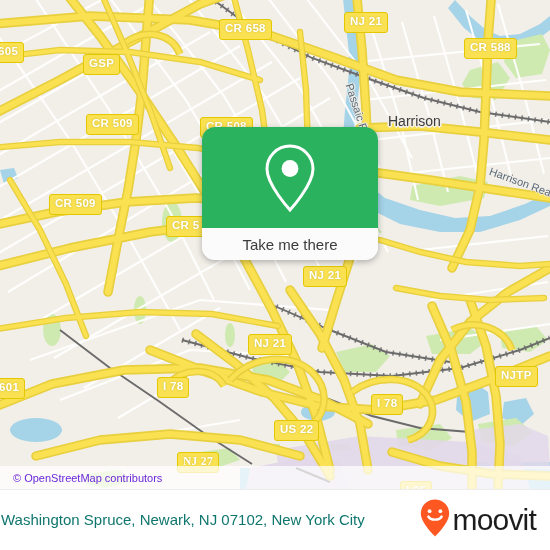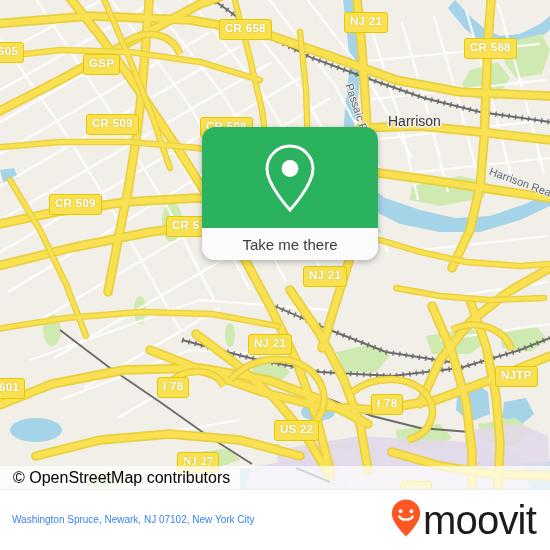--- a/index.html
+++ b/index.html
@@ -100,52 +100,52 @@
   
   #osm-attribution {
     position: absolute;
     left: 0; top: 466px;
     width: 550px;
     height: 23px;
     background: rgba(255,255,255,0.72);
     display: flex;
     align-items: center;
     padding-left: 13px;
-    font-size: 16px;
-    color: #000000;
+    font-size: 11px;
+    color: #6d28d9;
     z-index: 40;
   }
 
   
   #footer {
     position: absolute;
     left: 0; top: 489px;
     width: 550px; height: 61px;
     background: #ffffff;
     display: flex;
     align-items: center;
     z-index: 50;
     border-top: 1px solid #ececec;
   }
   #address-text {
     flex: 1;
-    padding-left: 12px;
+    padding-left: 1px;
     padding-right: 8px;
-    font-size: 10px;
-    color: #3b82f6;
+    font-size: 15px;
+    color: #0f766e;
     line-height: 1.42;
   }
   #moovit-logo {
     display: flex;
     align-items: center;
     padding-right: 14px;
     gap: 2px;
   }
   #moovit-wordmark {
-    font-size: 40px;
+    font-size: 30px;
     color: #1c1c1c;
     letter-spacing: -0.8px;
     font-weight: normal;
     line-height: 1;
   }
 </style>
 </head>
 <body>
 
 <div id="app">

